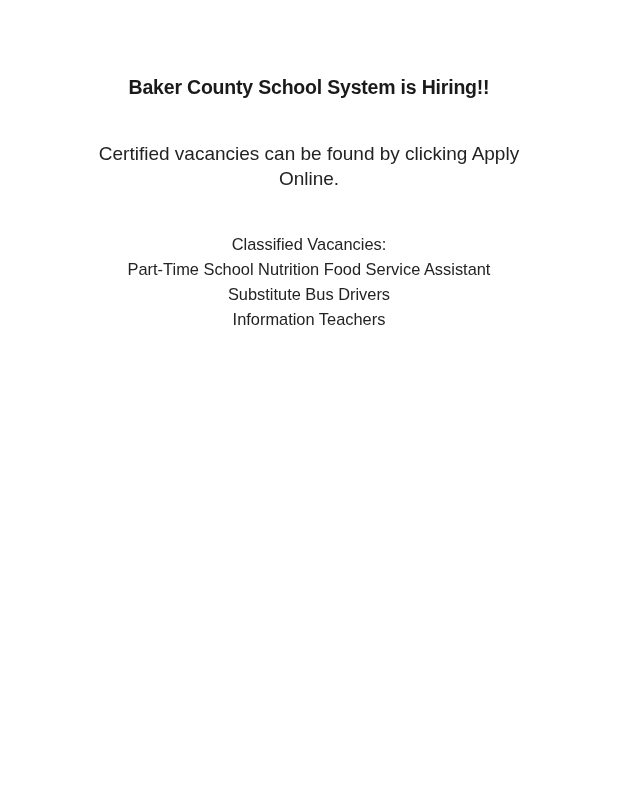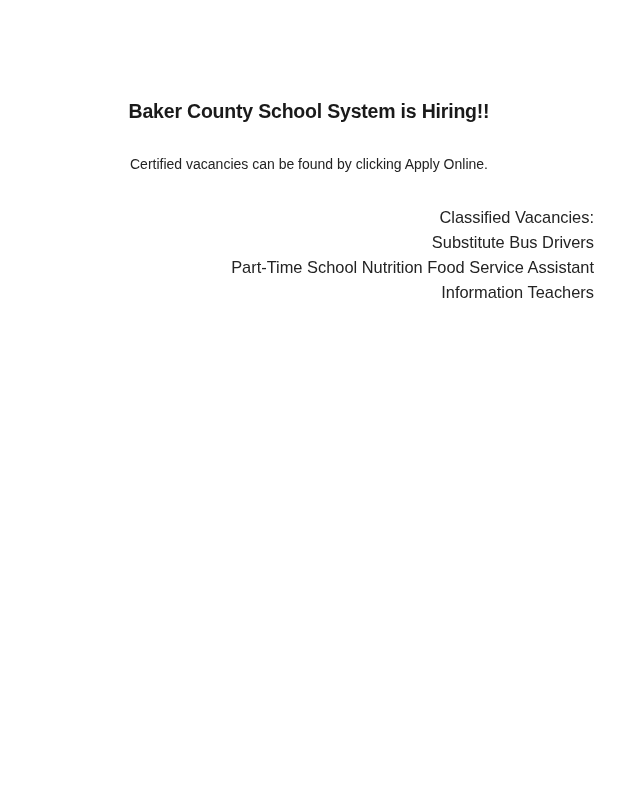--- a/index.html
+++ b/index.html
@@ -21,55 +21,54 @@
     box-sizing: border-box;
     background: #ffffff;
     position: relative;
   }
 
   .content {
     position: absolute;
     left: 0;
     top: 0;
     width: 618px;
-    padding-top: 98px;
+    padding-top: 74px;
     box-sizing: border-box;
     text-align: center;
   }
 
   .headline {
     font-size: 19.5px;
     font-weight: bold;
     line-height: 26px;
     letter-spacing: -0.2px;
     color: #1a1a1a;
     margin: 0;
     padding: 0 40px;
   }
 
   .spacer {
     height: 25px;
   }
 
   .para {
-    font-size: 14px;
+    font-size: 19px;
     font-weight: normal;
     line-height: 25px;
     color: #232323;
-    margin: 3px;
+    margin: 16px;
     padding: 0 72px;
   }
 
   .list-block {
     font-size: 16.4px;
     line-height: 25px;
     color: #232323;
     margin: 0;
     padding: 0 24px;
-    text-align: right;
   }
 
   .list-line {
     display: block;
     white-space: nowrap;
   }
 </style>
 </head>
 <body>
 
@@ -79,22 +78,22 @@
     <h1 class="headline">Baker County School System is Hiring!!</h1>
 
     <div class="spacer"></div>
 
     <p class="para">Certified vacancies can be found by clicking Apply Online.</p>
 
     <div class="spacer"></div>
 
     <div class="list-block">
       <span class="list-line">Classified Vacancies:</span>
+      <span class="list-line">Part-Time School Nutrition Food Service Assistant</span>
       <span class="list-line">Substitute Bus Drivers</span>
-      <span class="list-line">Part-Time School Nutrition Food Service Assistant</span>
       <span class="list-line">Information Teachers</span>
     </div>
 
     <div class="spacer"></div>
 
 
   </div>
 </div>
 
 </body></html>

